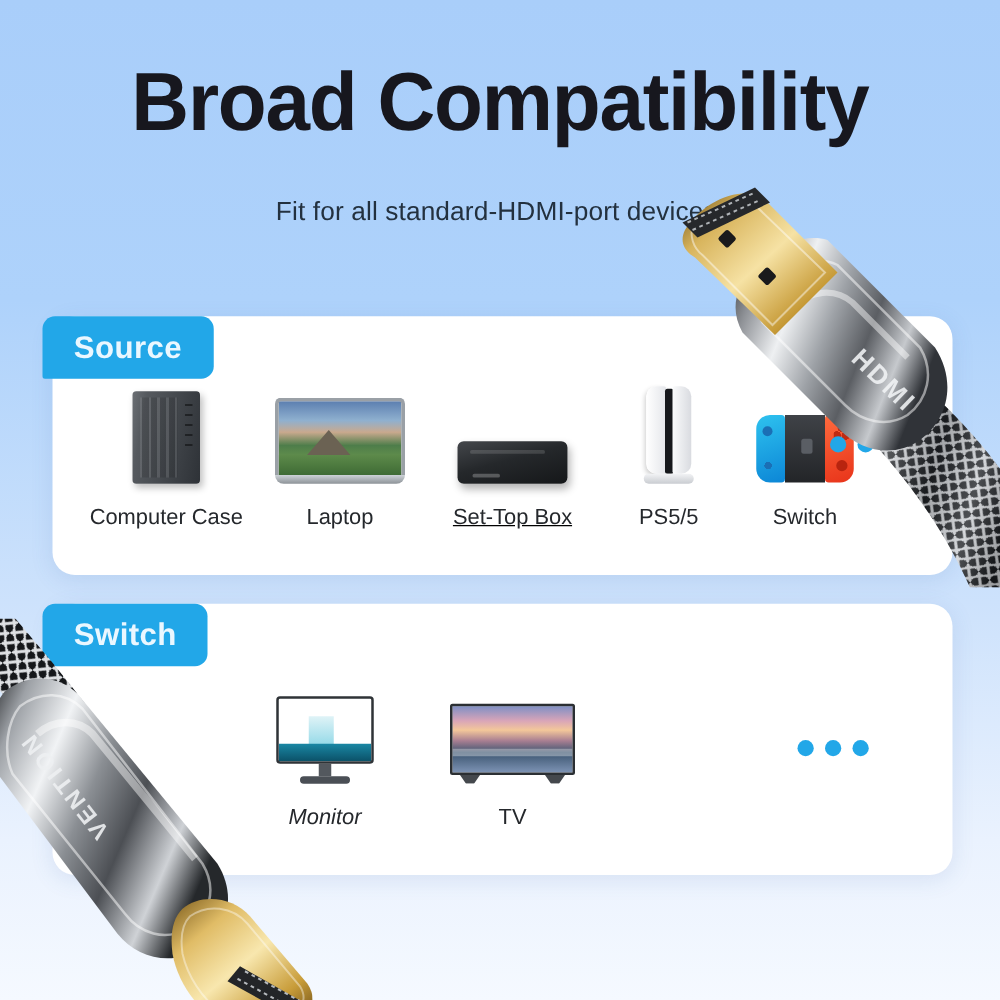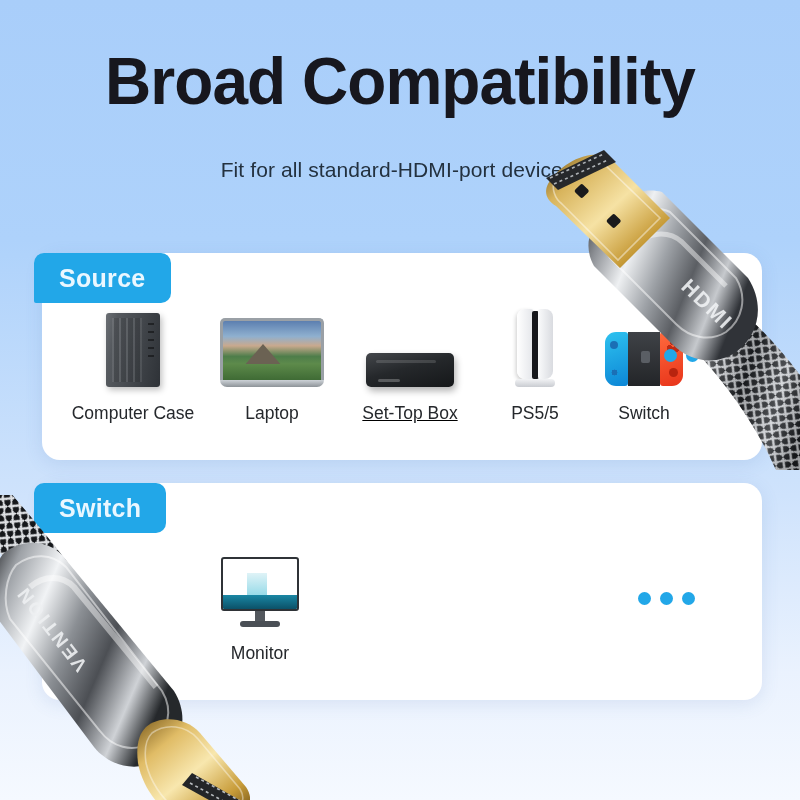--- a/index.html
+++ b/index.html
@@ -46,21 +46,21 @@
 
   .dev{ display:flex; flex-direction:column; align-items:center; }
   .dev .art{ height:82px; display:flex; align-items:flex-end; justify-content:center; }
   .dev .cap{ margin-top:16px; font-size:17.5px; color:#25282c; white-space:nowrap; }
 
   #row-source .dev:nth-child(1){ width:146px; }
   #row-source .dev:nth-child(2){ width:132px; }
   #row-source .dev:nth-child(3){ width:144px;text-decoration:underline; }
   #row-source .dev:nth-child(4){ width:106px; }
   #row-source .dev:nth-child(5){ width:112px; }
-  #row-display .dev:nth-child(1){ width:150px; }
+  #row-display .dev:nth-child(1){ width:150px;font-style:italic; }
   #row-display .dev:nth-child(2){ width:150px; }
   #row-display .dev:nth-child(3){ width:160px; }
 
   .dots{ display:flex; gap:9px; align-items:center; }
   .dots i{ width:13px;height:13px;border-radius:50%;background:#22a7e8;display:block; }
   #dots-source{ position:absolute; top:349px; left:664px; }
   #dots-display{ position:absolute; top:592px; left:638px; }
 
   
   .tower{ width:54px;height:74px;border-radius:3px;
@@ -227,20 +227,32 @@
     <div class="art">
       <div class="monitor">
           <div class="scr"></div>
           <div class="neck"></div>
           <div class="foot"></div>
         </div>
     </div>
     <div class="cap">Monitor</div>
   </div>
 
+  <div class="dev">
+    <div class="art">
+      <div class="tv">
+          <div class="scr"></div>
+          <div class="legs">
+            <span></span>
+            <span></span>
+          </div>
+        </div>
+    </div>
+    <div class="cap">TV</div>
+  </div>
 
 
 </div>
 
 <div class="dots" id="dots-display">
   <i></i>
     <i></i>
     <i></i>
 </div>
 

